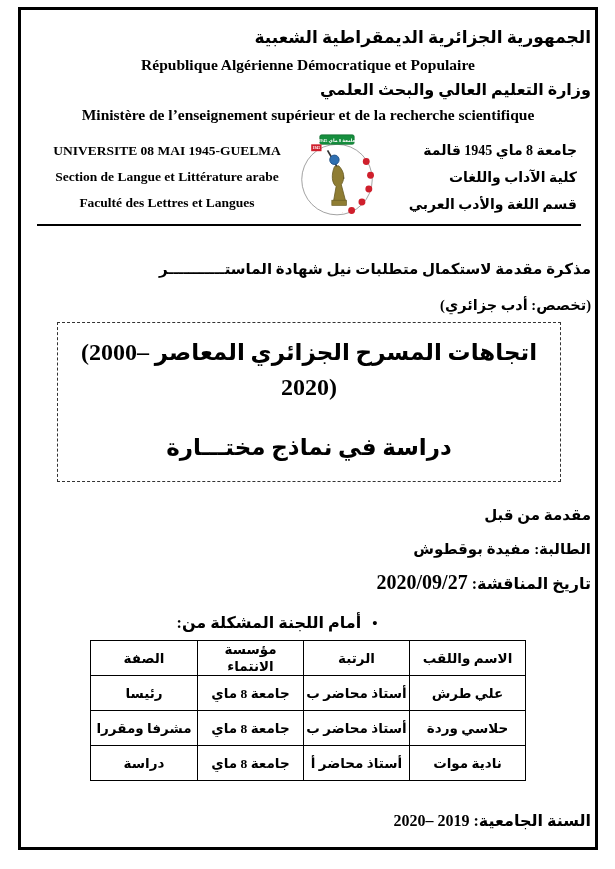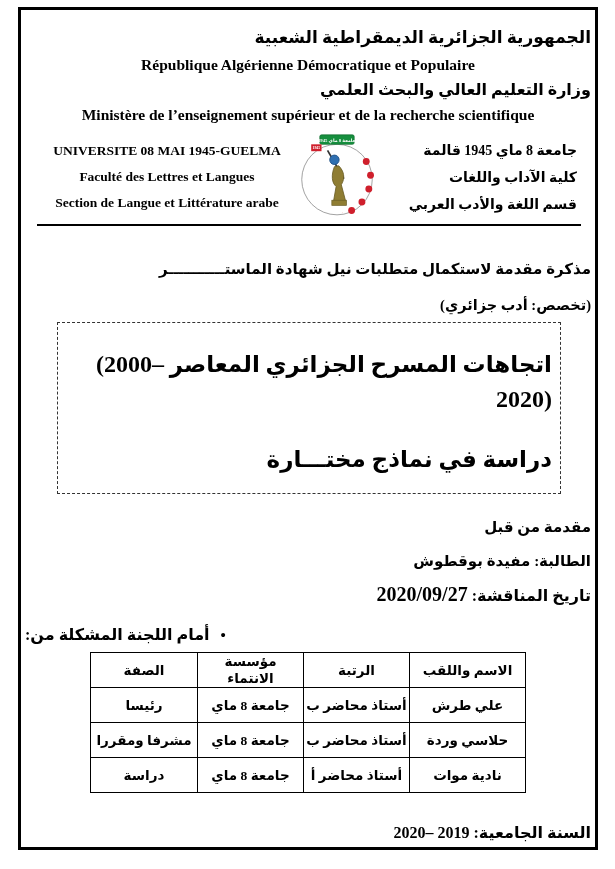--- a/index.html
+++ b/index.html
@@ -24,32 +24,32 @@
     padding:0 14px 0 16px;height:86px;
   }
   .inst-fr{width:252px;text-align:center;font-size:13.5px;line-height:26px;}
   .inst-ar{width:196px;text-align:right;font-size:14px;line-height:27px;direction:rtl;}
   .logo-wrap{width:86px;height:86px;flex:0 0 auto;}
   .rule{border-top:2px solid #000;margin:4px 10px 0 12px;}
   .intro1{margin-top:32px;font-size:15px;line-height:22px;}
   .intro2{margin-top:14px;font-size:14.5px;line-height:22px;}
   .title-box{
     margin:6px 30px 0 32px;border:1px dashed #333;
-    padding:24px 8px 16px;
+    padding:12px 8px 16px;text-align:center;
   }
   .title-main{font-size:23px;line-height:34px;}
   .title-sub{margin-top:26px;font-size:23px;line-height:34px;}
   .latin-strong{font-family:"Liberation Serif","DejaVu Serif",serif;}
   .presented-heading{margin-top:22px;font-size:15px;line-height:22px;}
   .student-line{margin-top:12px;font-size:15px;line-height:22px;}
   .date-line{margin-top:8px;font-size:16px;line-height:28px;}
   .date-value{font-size:20px;letter-spacing:0.5px;}
   .title-years{font-size:24px;}
   .committee-line{
-    margin-top:14px;direction:rtl;text-align:left;
+    margin-top:14px;direction:rtl;text-align:center;
     padding-right:62px;font-size:16px;line-height:22px;
   }
   .bullet{font-size:15px;padding-left:7px;}
   table.jury{
     border-collapse:collapse;direction:rtl;
     margin:6px auto 0;table-layout:fixed;
   }
   table.jury td,table.jury th{
     border:1px solid #000;text-align:center;vertical-align:middle;
     font-size:13.5px;font-weight:700;padding:0 2px;
@@ -68,22 +68,22 @@
 <div class="page-frame">
 
   <div class="center ar l-rep-ar">الجمهورية الجزائرية الديمقراطية الشعبية</div>
   <div class="center l-rep-fr">République Algérienne Démocratique et Populaire</div>
   <div class="center ar l-min-ar">وزارة التعليم العالي والبحث العلمي</div>
   <div class="center l-min-fr">Ministère de l’enseignement supérieur et de la recherche scientifique</div>
 
   <div class="inst-row">
     <div class="inst-fr">
       <div>UNIVERSITE 08 MAI 1945-GUELMA</div>
+      <div>Section de Langue et Littérature arabe</div>
       <div>Faculté des Lettres et Langues</div>
-      <div>Section de Langue et Littérature arabe</div>
     </div>
 
     <div class="logo-wrap">
       <svg viewBox="0 0 100 100" width="86" height="86">
         <circle cx="50" cy="53" r="41" fill="#ffffff" stroke="#777" stroke-width="0.8"></circle>
 
         <path d="M50,12 A41,41 0 0,0 50,94 A33,33 0 0,1 50,12 Z" fill="#168f3e"></path>
 
         <path d="M50,14 A39,39 0 0,1 50,92 A30,30 0 0,0 50,14 Z" fill="#cf1f2c"></path>
         <circle cx="84" cy="32" r="4" fill="#cf1f2c"></circle>

